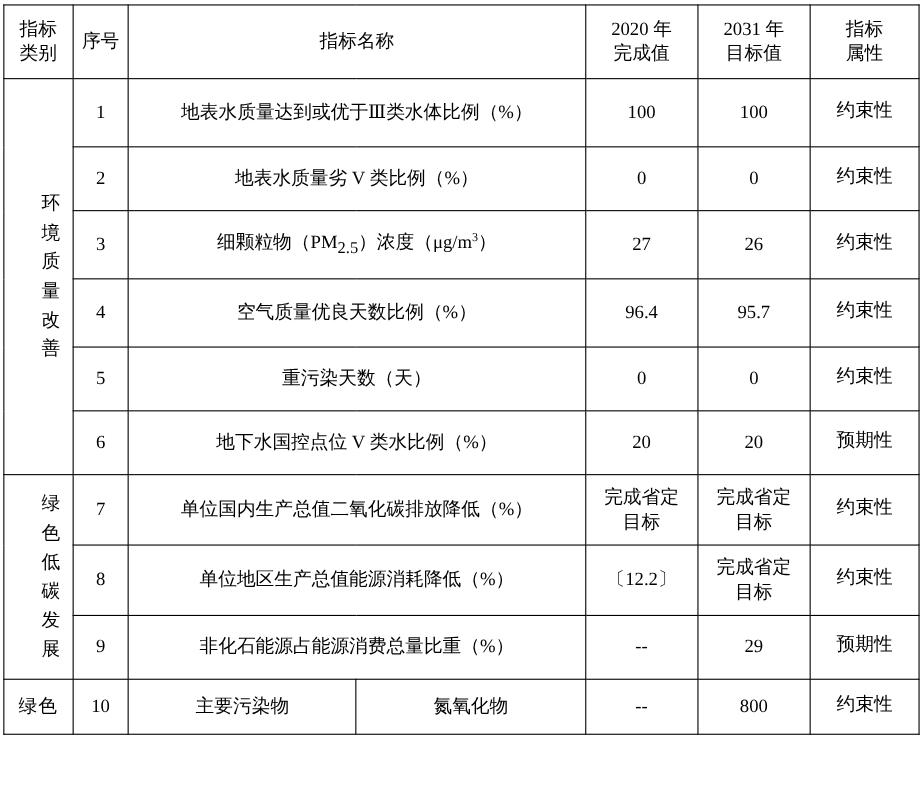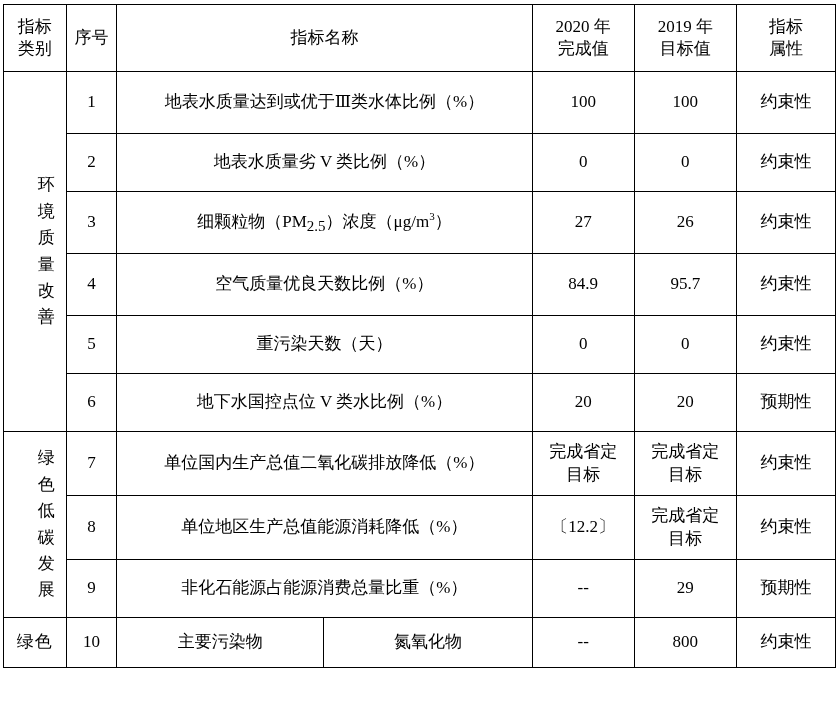--- a/index.html
+++ b/index.html
@@ -57,20 +57,21 @@
   td.name.center {
     padding-left: 4px;
   }
   td.val {
     width: 100px;
     font-size: 17px;
   }
   td.attr {
     width: 98px;
     font-size: 17px;
+    font-family: Liberation Mono, monospace;
   }
   .sub {
     font-size: 15px;
     vertical-align: sub;
   }
   .sup {
     font-size: 11px;
     vertical-align: super;
   }
   .cat-vertical {
@@ -107,21 +108,21 @@
           <div>序号</div>
         </th>
         <th class="hdr" colspan="2">
           <div>指标名称</div>
         </th>
         <th class="hdr">
           <div>2020 年</div>
           <div>完成值</div>
         </th>
         <th class="hdr">
-          <div>2019 年</div>
+          <div>2031 年</div>
           <div>目标值</div>
         </th>
         <th class="hdr">
           <div>指标</div>
           <div>属性</div>
         </th>
       </tr>
     </thead>
     <tbody>
 
@@ -154,21 +155,21 @@
           <span>细颗粒物（PM</span><span class="sub">2.5</span><span>）浓度（μg/m</span><span class="sup">3</span><span>）</span>
         </td>
         <td class="val">27</td>
         <td class="val">26</td>
         <td class="attr">约束性</td>
       </tr>
 
       <tr style="height:62px">
         <td class="num">4</td>
         <td class="name" colspan="2">空气质量优良天数比例（%）</td>
-        <td class="val">84.9</td>
+        <td class="val">96.4</td>
         <td class="val">95.7</td>
         <td class="attr">约束性</td>
       </tr>
 
       <tr style="height:58px">
         <td class="num">5</td>
         <td class="name" colspan="2">重污染天数（天）</td>
         <td class="val">0</td>
         <td class="val">0</td>
         <td class="attr">约束性</td>

